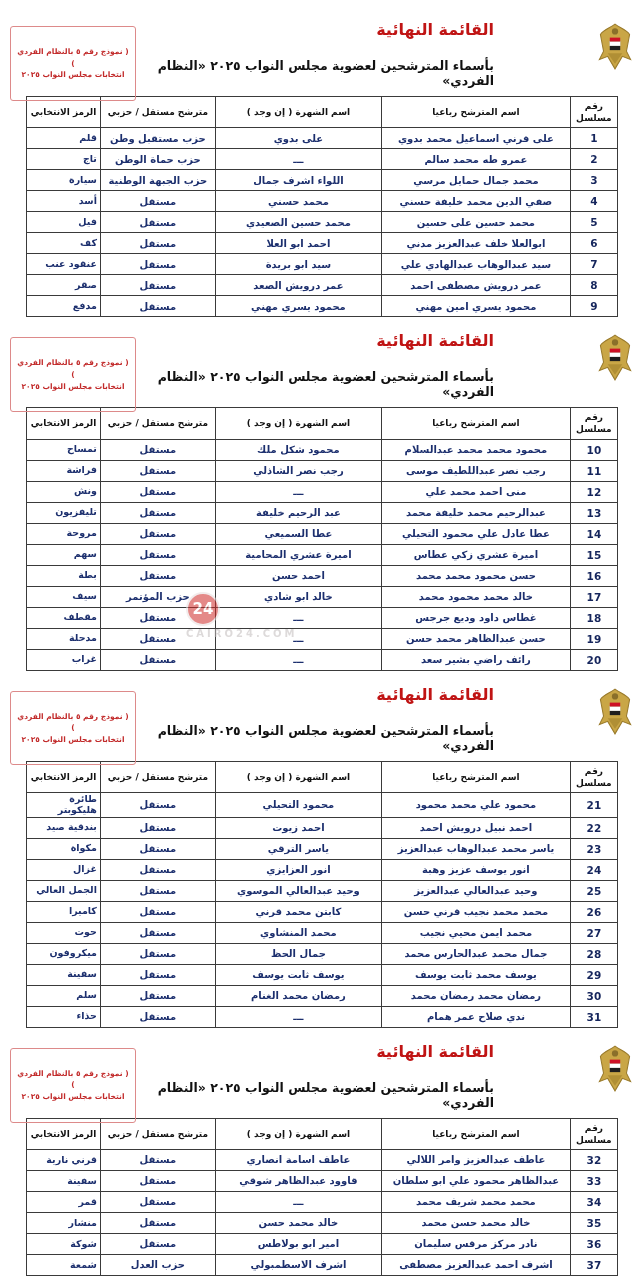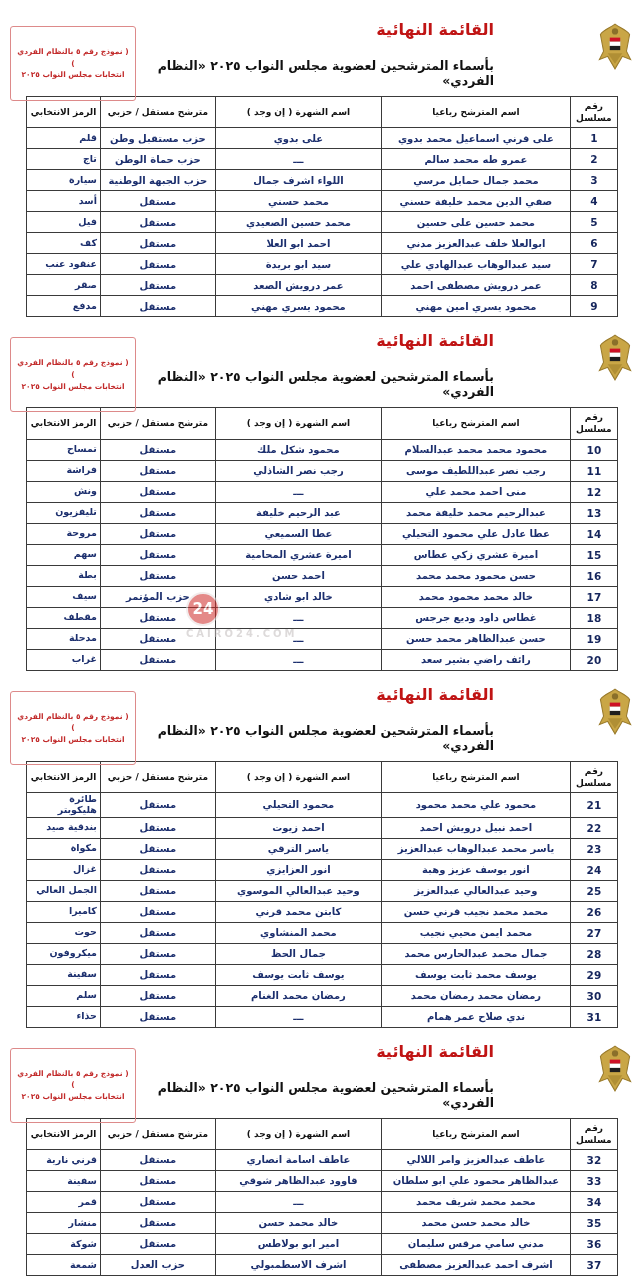--- a/index.html
+++ b/index.html
@@ -488,21 +488,21 @@
             </tr>
             <tr>
               <td class="c0">35</td>
               <td class="c1">خالد محمد حسن محمد</td>
               <td class="c2">خالد محمد حسن</td>
               <td class="c3">مستقل</td>
               <td class="c4">منشار</td>
             </tr>
             <tr>
               <td class="c0">36</td>
-              <td class="c1">مدني سامي مرقس سليمان</td>
+              <td class="c1">نادر مركز مرقس سليمان</td>
               <td class="c2">امير ابو بولاطس</td>
               <td class="c3">مستقل</td>
               <td class="c4">شوكة</td>
             </tr>
             <tr>
               <td class="c0">37</td>
               <td class="c1">اشرف احمد عبدالعزيز مصطفى</td>
               <td class="c2">اشرف الاسطمبولي</td>
               <td class="c3">حزب العدل</td>
               <td class="c4">شمعة</td>

